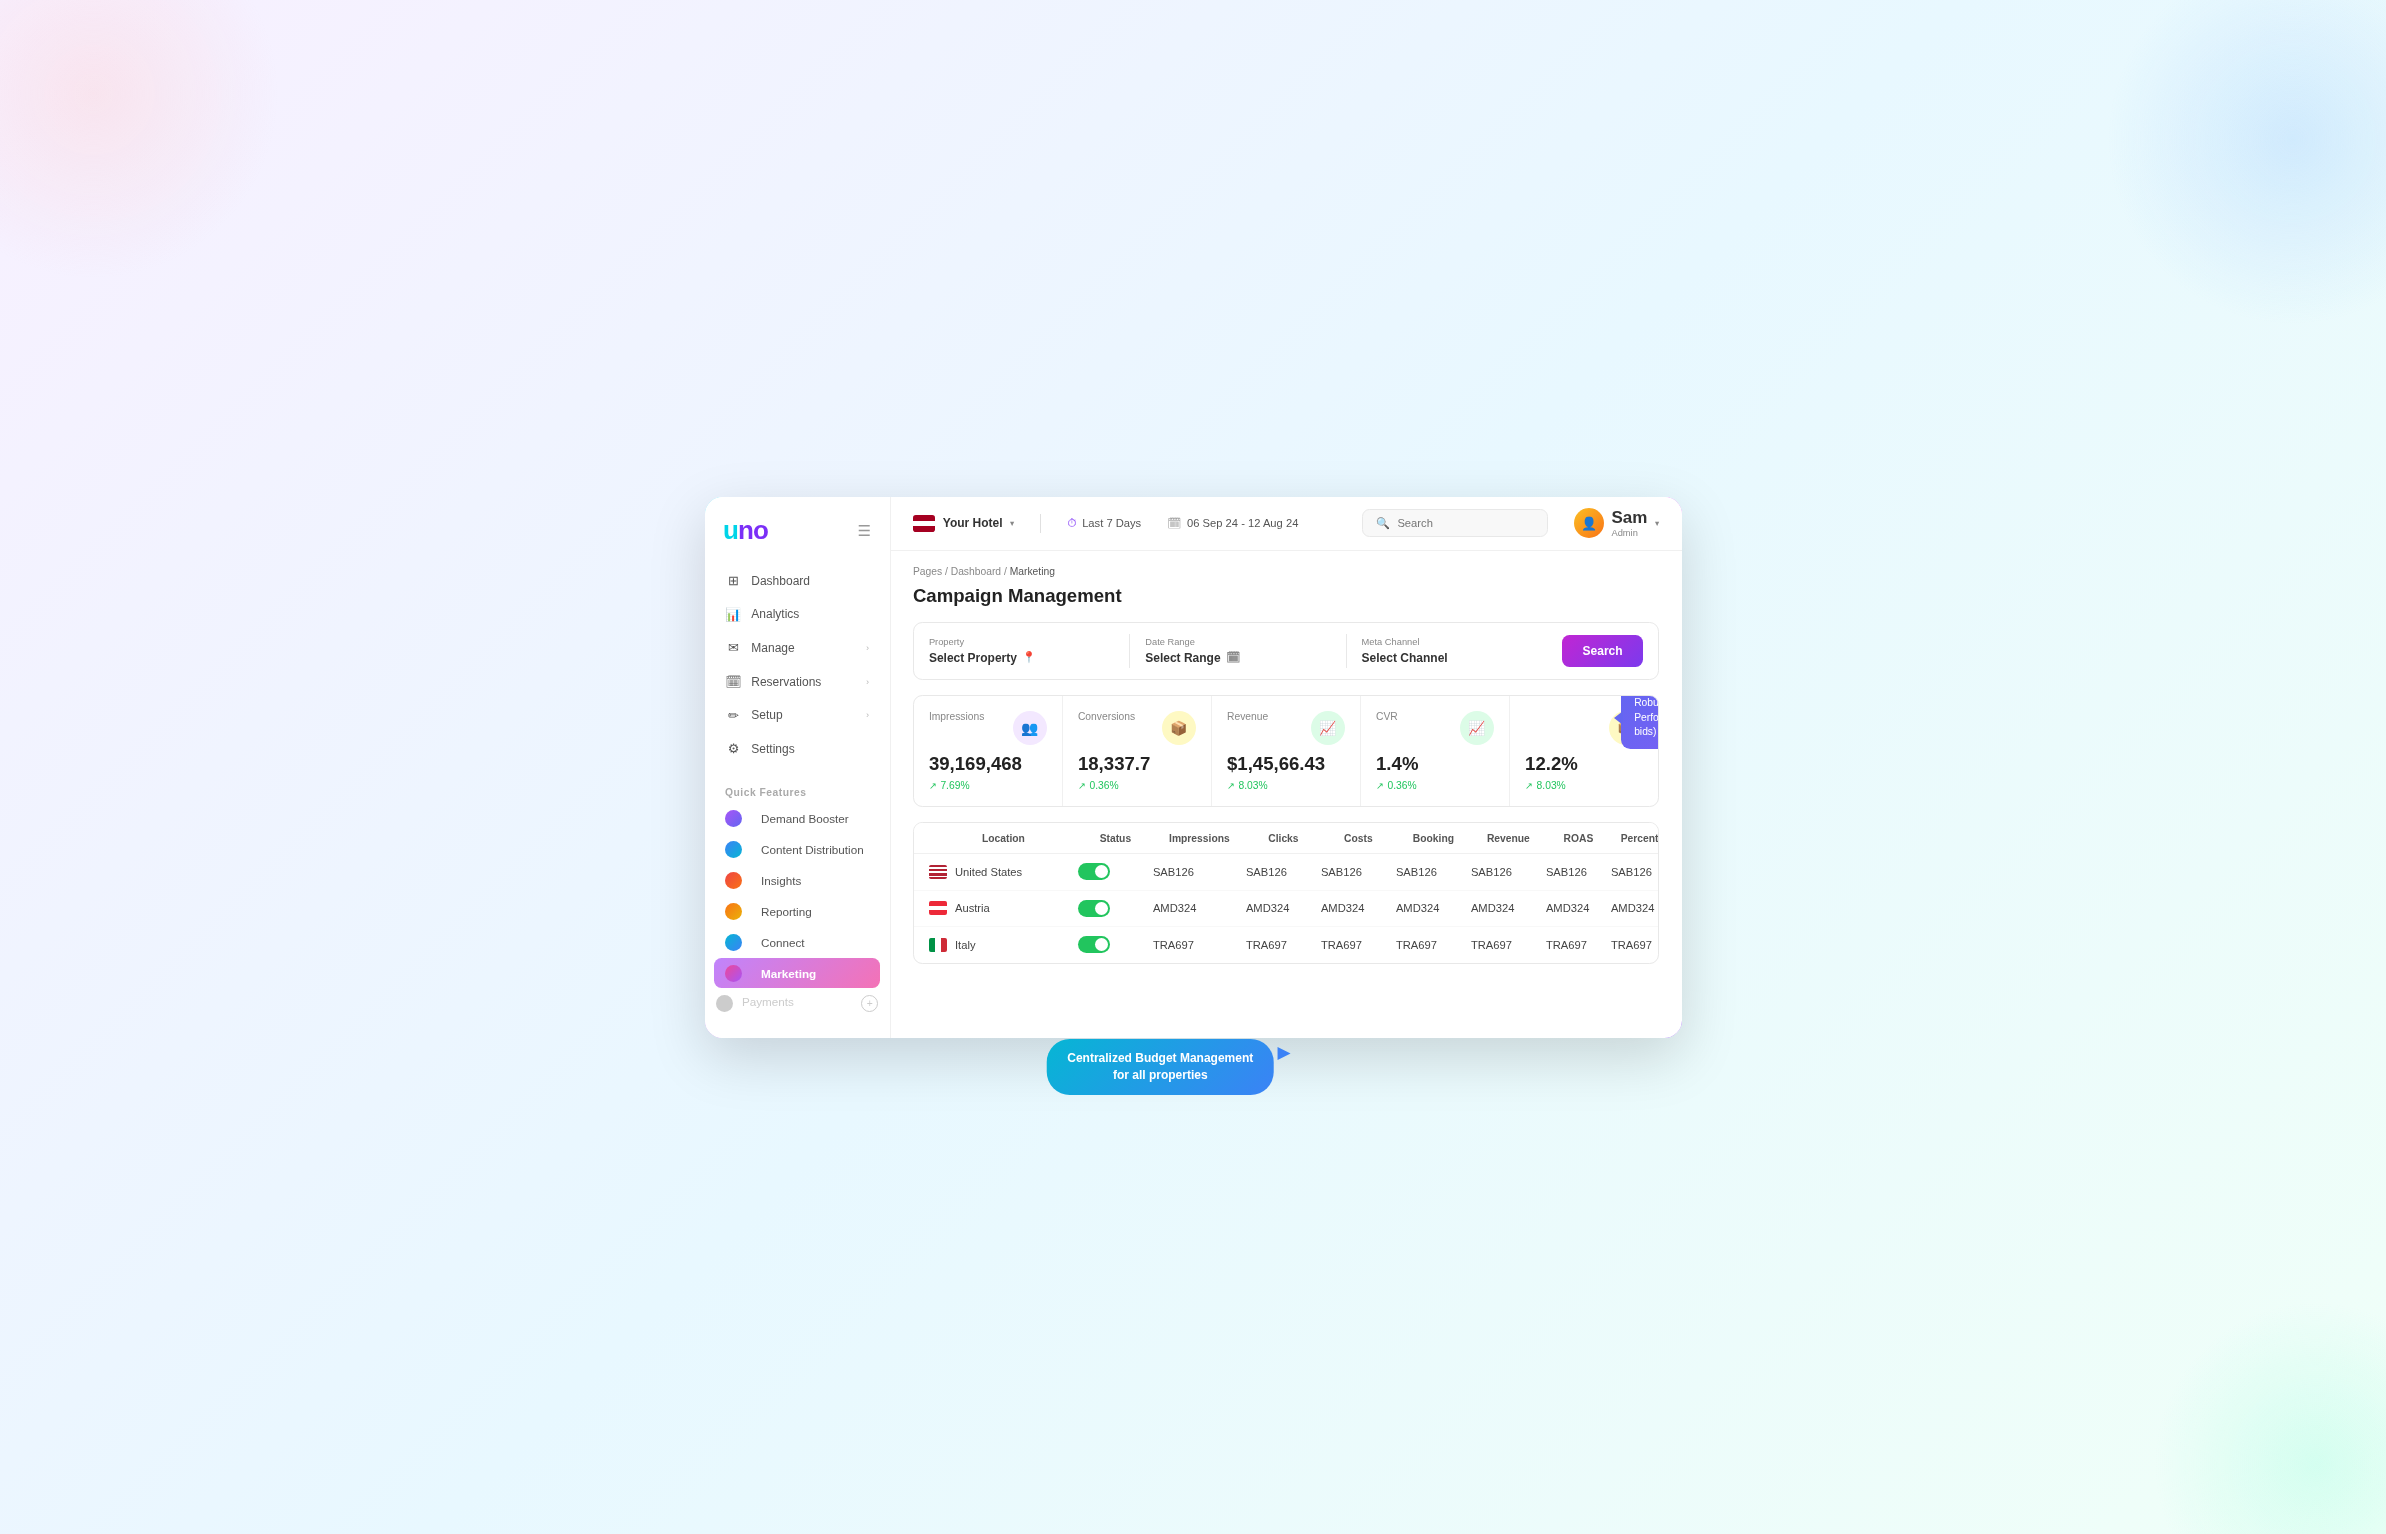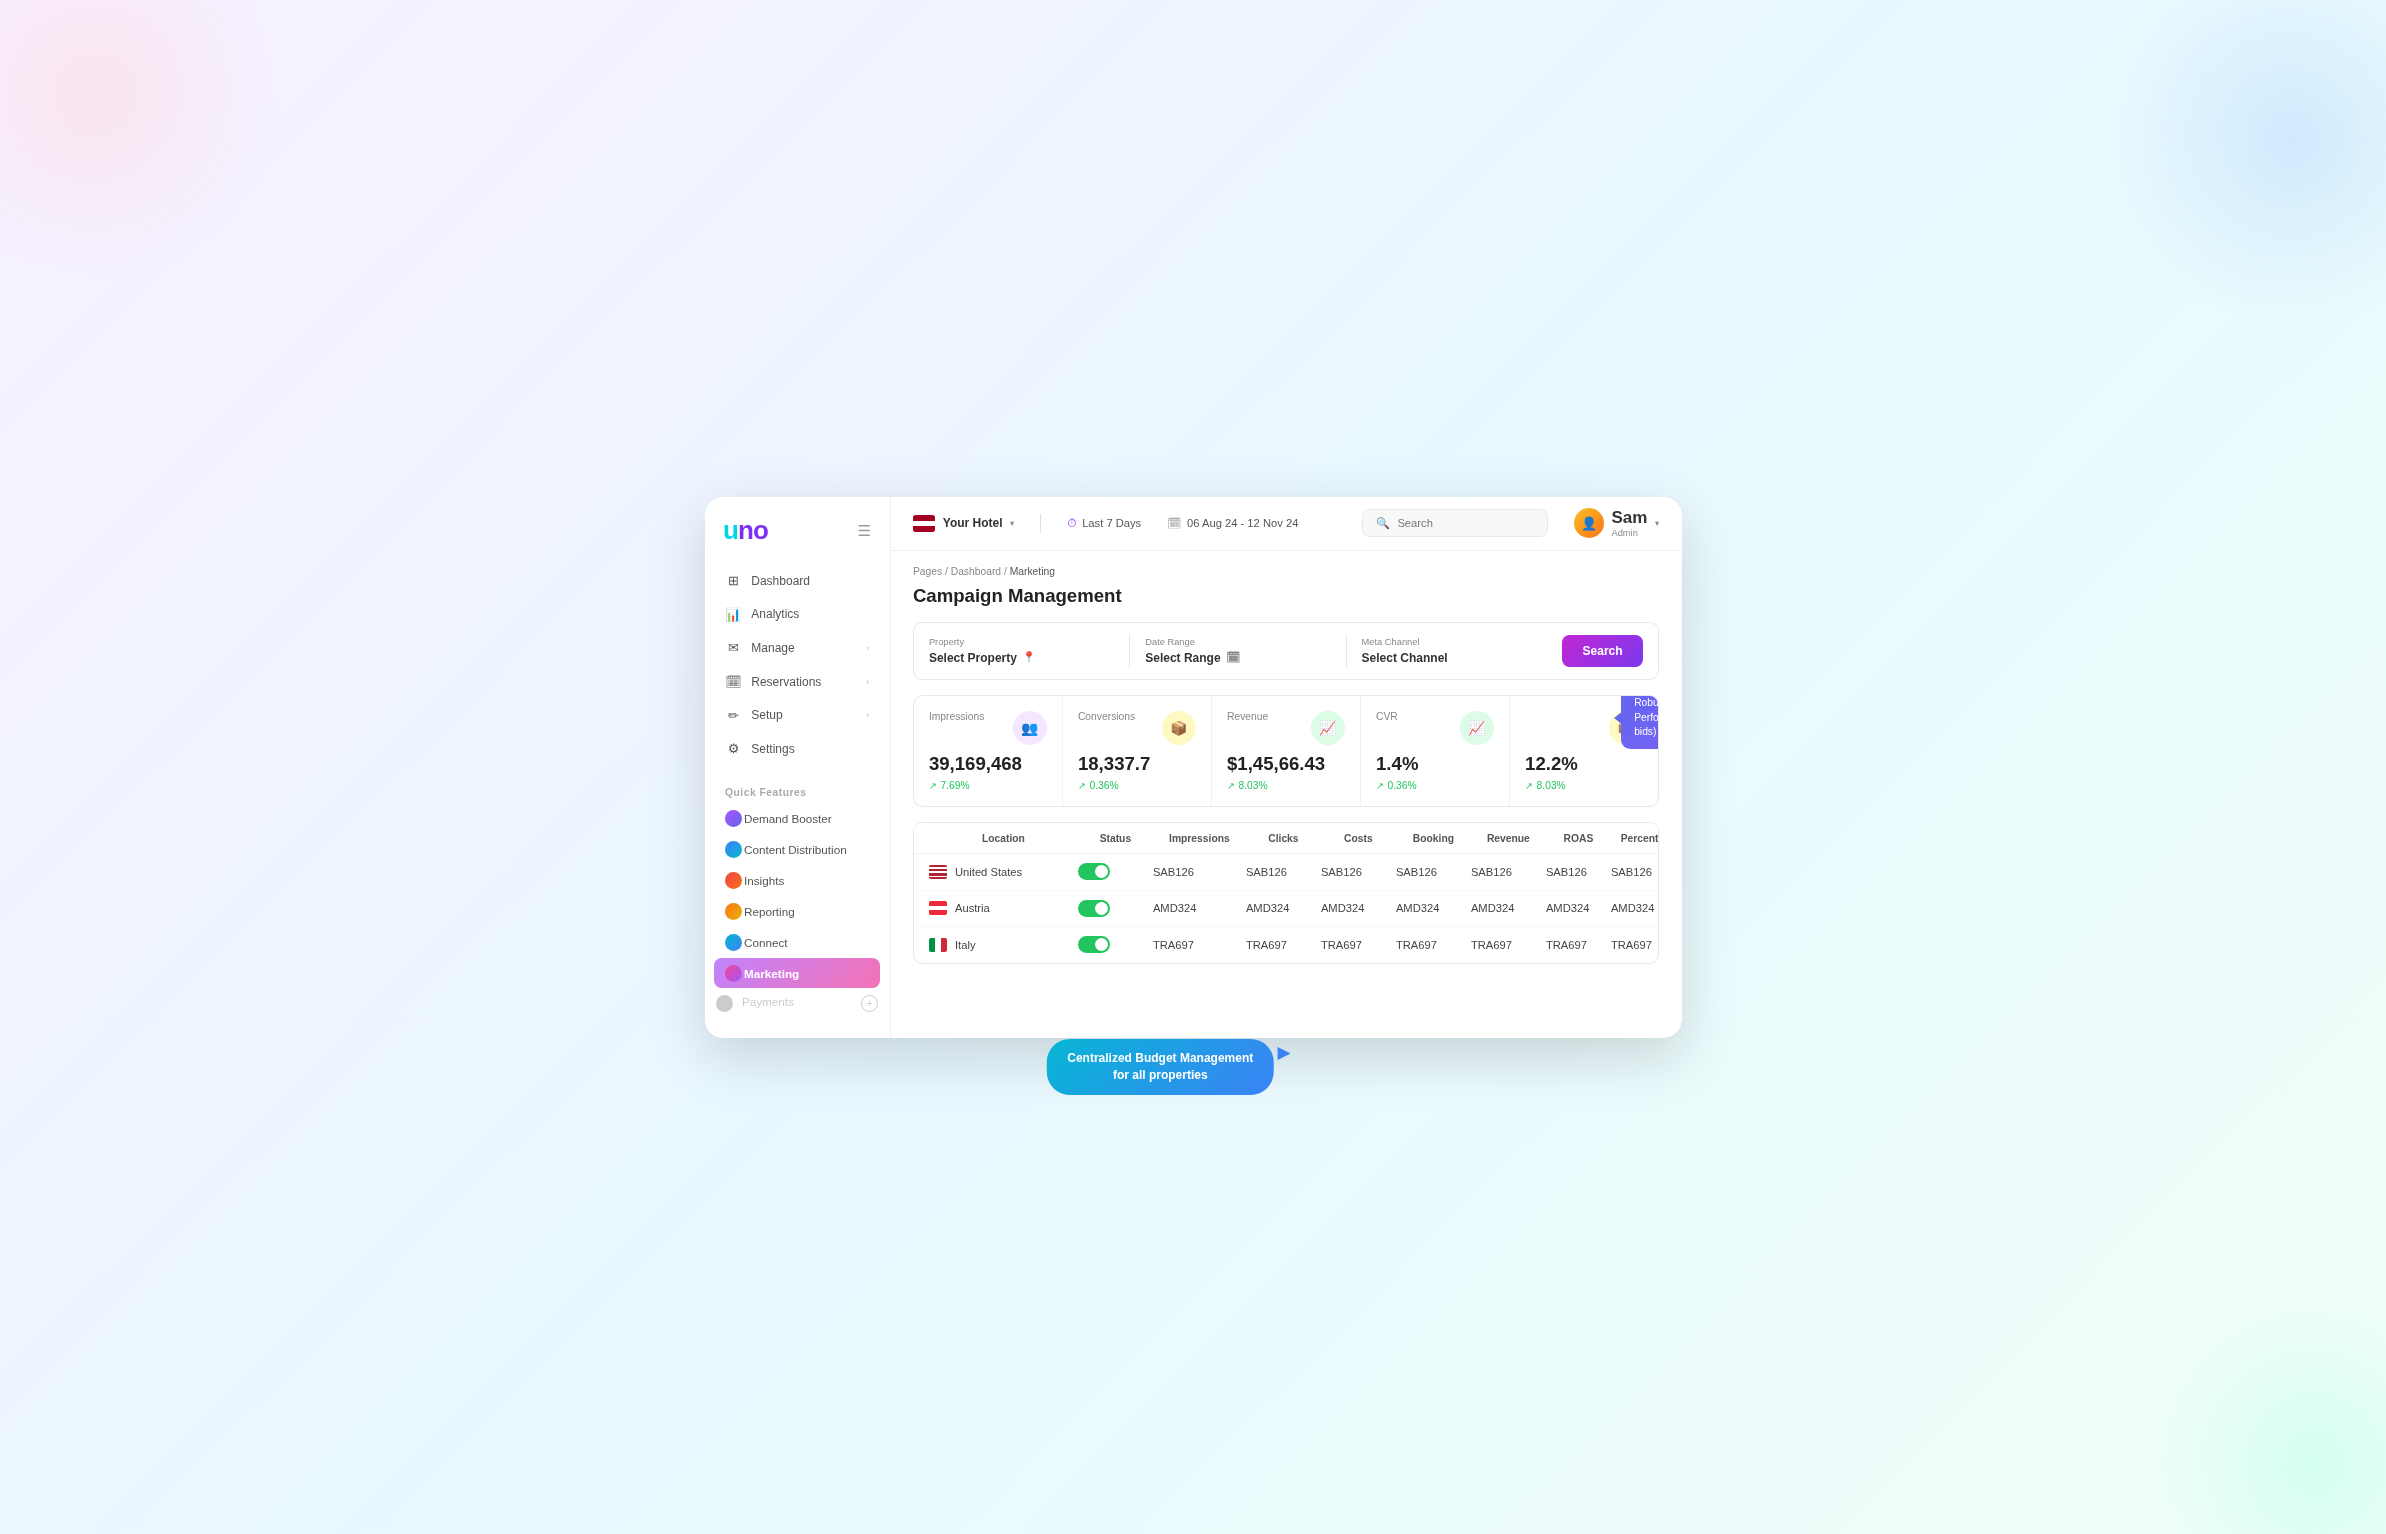--- a/index.html
+++ b/index.html
@@ -110,21 +110,21 @@
       padding: 9.3px 20.5px 5.6px;
       font-size: 10.3px;
       color: #aaa;
       font-weight: 600;
       letter-spacing: 0.5px;
     }
 
     .quick-feature-item {
       display: flex;
       align-items: center;
-      gap: 2px;
+      gap: 19px;
       padding: 6.5px 11.2px;
       border-radius: 7.5px;
       cursor: pointer;
       color: #555;
       font-size: 11.7px;
       margin-bottom: 0.9px;
     }
 
     .quick-feature-item.active {
       background: linear-gradient(135deg, #c084fc, #f472b6);
@@ -705,21 +705,21 @@
 
           <div class="top-bar-divider"></div>
 
           <div class="time-filter">
             <span class="time-icon">⏱</span>
             <span>Last 7 Days</span>
           </div>
 
           <div class="date-filter">
             <span class="date-icon">🗓</span>
-            <span>06 Aug 24 - 12 Nov 24</span>
+            <span>06 Sep 24 - 12 Aug 24</span>
           </div>
 
           <div class="search-bar">
             <span class="search-icon">🔍</span>
             <input class="search-input" type="text" placeholder="Search" style="">
           </div>
 
           <div class="user-area">
             <div class="user-avatar">👤</div>
             <div class="user-info">

